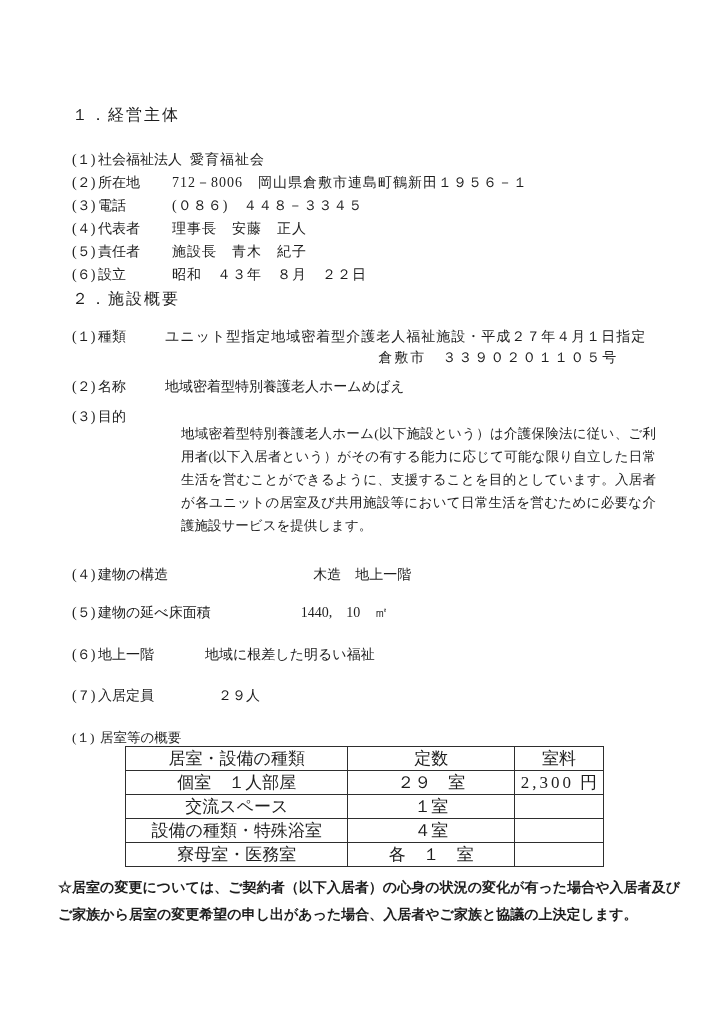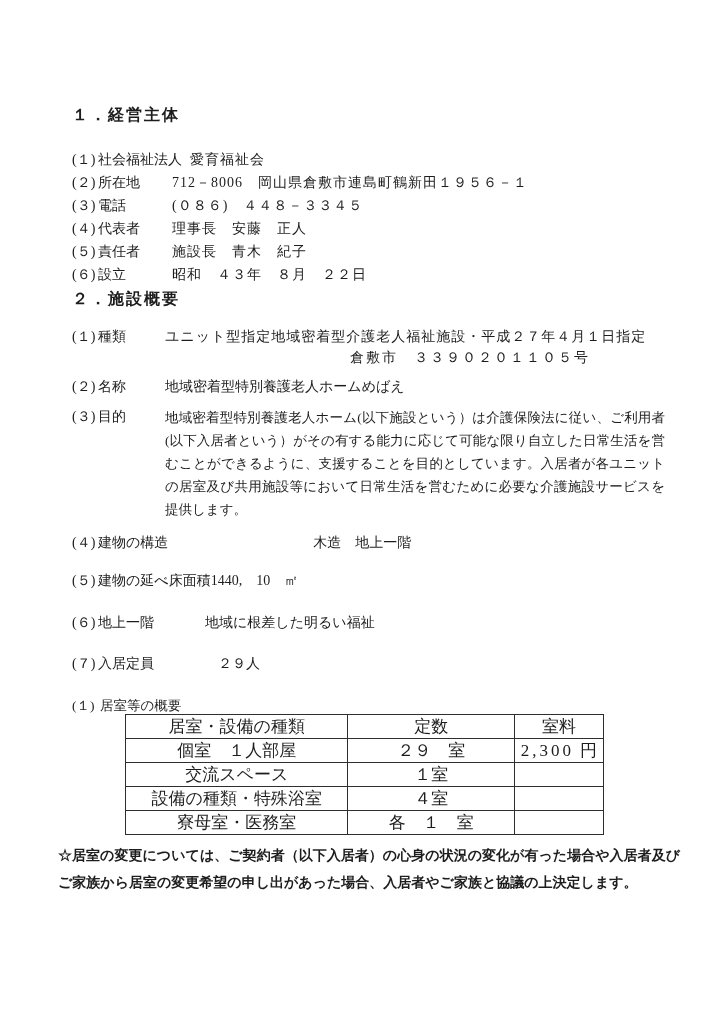--- a/index.html
+++ b/index.html
@@ -13,21 +13,21 @@
     overflow:hidden;
   }
   .content {
     position:absolute;
     left:72px; top:104px;
     width:600px;
   }
   h2.heading {
     margin:0;
     font-size:16px;
-    font-weight:bold;
+    font-weight:normal;
     line-height:21px;
     letter-spacing:2px;
   }
   #heading-1 { margin-bottom:23px; }
   #heading-2 { margin-top:2px; }
   #heading-3 { margin-top:15px; }
 
   .row {
     display:flex;
     align-items:flex-start;
@@ -41,33 +41,33 @@
   .s2 .row { line-height:22px; }
   .s2 .label { flex:none; min-width:67px; }
 
   .mt17 { margin-top:17px; }
   .mt8  { margin-top:8px; }
   .mt11 { margin-top:11px; }
   .mt16 { margin-top:16px; }
   .mt20 { margin-top:20px; }
   .mt19 { margin-top:19px; }
 
-  .value-block { line-height:21px; }
+  .value-block { line-height:21px;text-align:center; }
   .value-line1 { letter-spacing:1px; }
   .value-line2 { margin-left:185px; letter-spacing:2px; }
 
   .purpose {
     width:500px;
     font-size:13.5px;
     line-height:23px;
     text-align:justify;
     white-space:normal;
   }
   .ml145 { margin-left:145px; }
-  .ml90  { }
+  .ml90  { margin-left:90px; }
   .ml40  { margin-left:40px; }
   .ml53  { margin-left:53px; }
   .ml8   { margin-left:8px; }
 
   .sub-row {
     display:flex;
     margin-top:22px;
     font-size:13.5px;
     line-height:17px;
   }
@@ -161,21 +161,21 @@
         </div>
       </div>
       <div class="row mt8">
         <span class="num">(２)</span>
         <span class="label">名称</span>
         <span class="value">地域密着型特別養護老人ホームめばえ</span>
       </div>
       <div class="row mt8">
         <span class="num">(３)</span>
         <span class="label">目的</span>
-        <p class="purpose" style="margin:0">地域密着型特別養護老人ホーム(以下施設という）は介護保険法に従い、ご利用者(以下入居者という）がその有する能力に応じて可能な限り自立した日常生活を営むことができるように、支援することを目的としています。入居者が各ユニットの居室及び共用施設等において日常生活を営むために必要な介護施設サービスを提供します。</p>
+        <p class="purpose" style="margin:16px">地域密着型特別養護老人ホーム(以下施設という）は介護保険法に従い、ご利用者(以下入居者という）がその有する能力に応じて可能な限り自立した日常生活を営むことができるように、支援することを目的としています。入居者が各ユニットの居室及び共用施設等において日常生活を営むために必要な介護施設サービスを提供します。</p>
       </div>
       <div class="row mt11">
         <span class="num">(４)</span>
         <span class="label">建物の構造</span>
         <span class="value ml145">木造　地上一階</span>
       </div>
       <div class="row mt16">
         <span class="num">(５)</span>
         <span class="label">建物の延べ床面積</span>
         <span class="value ml90">1440,　10　㎡</span>

